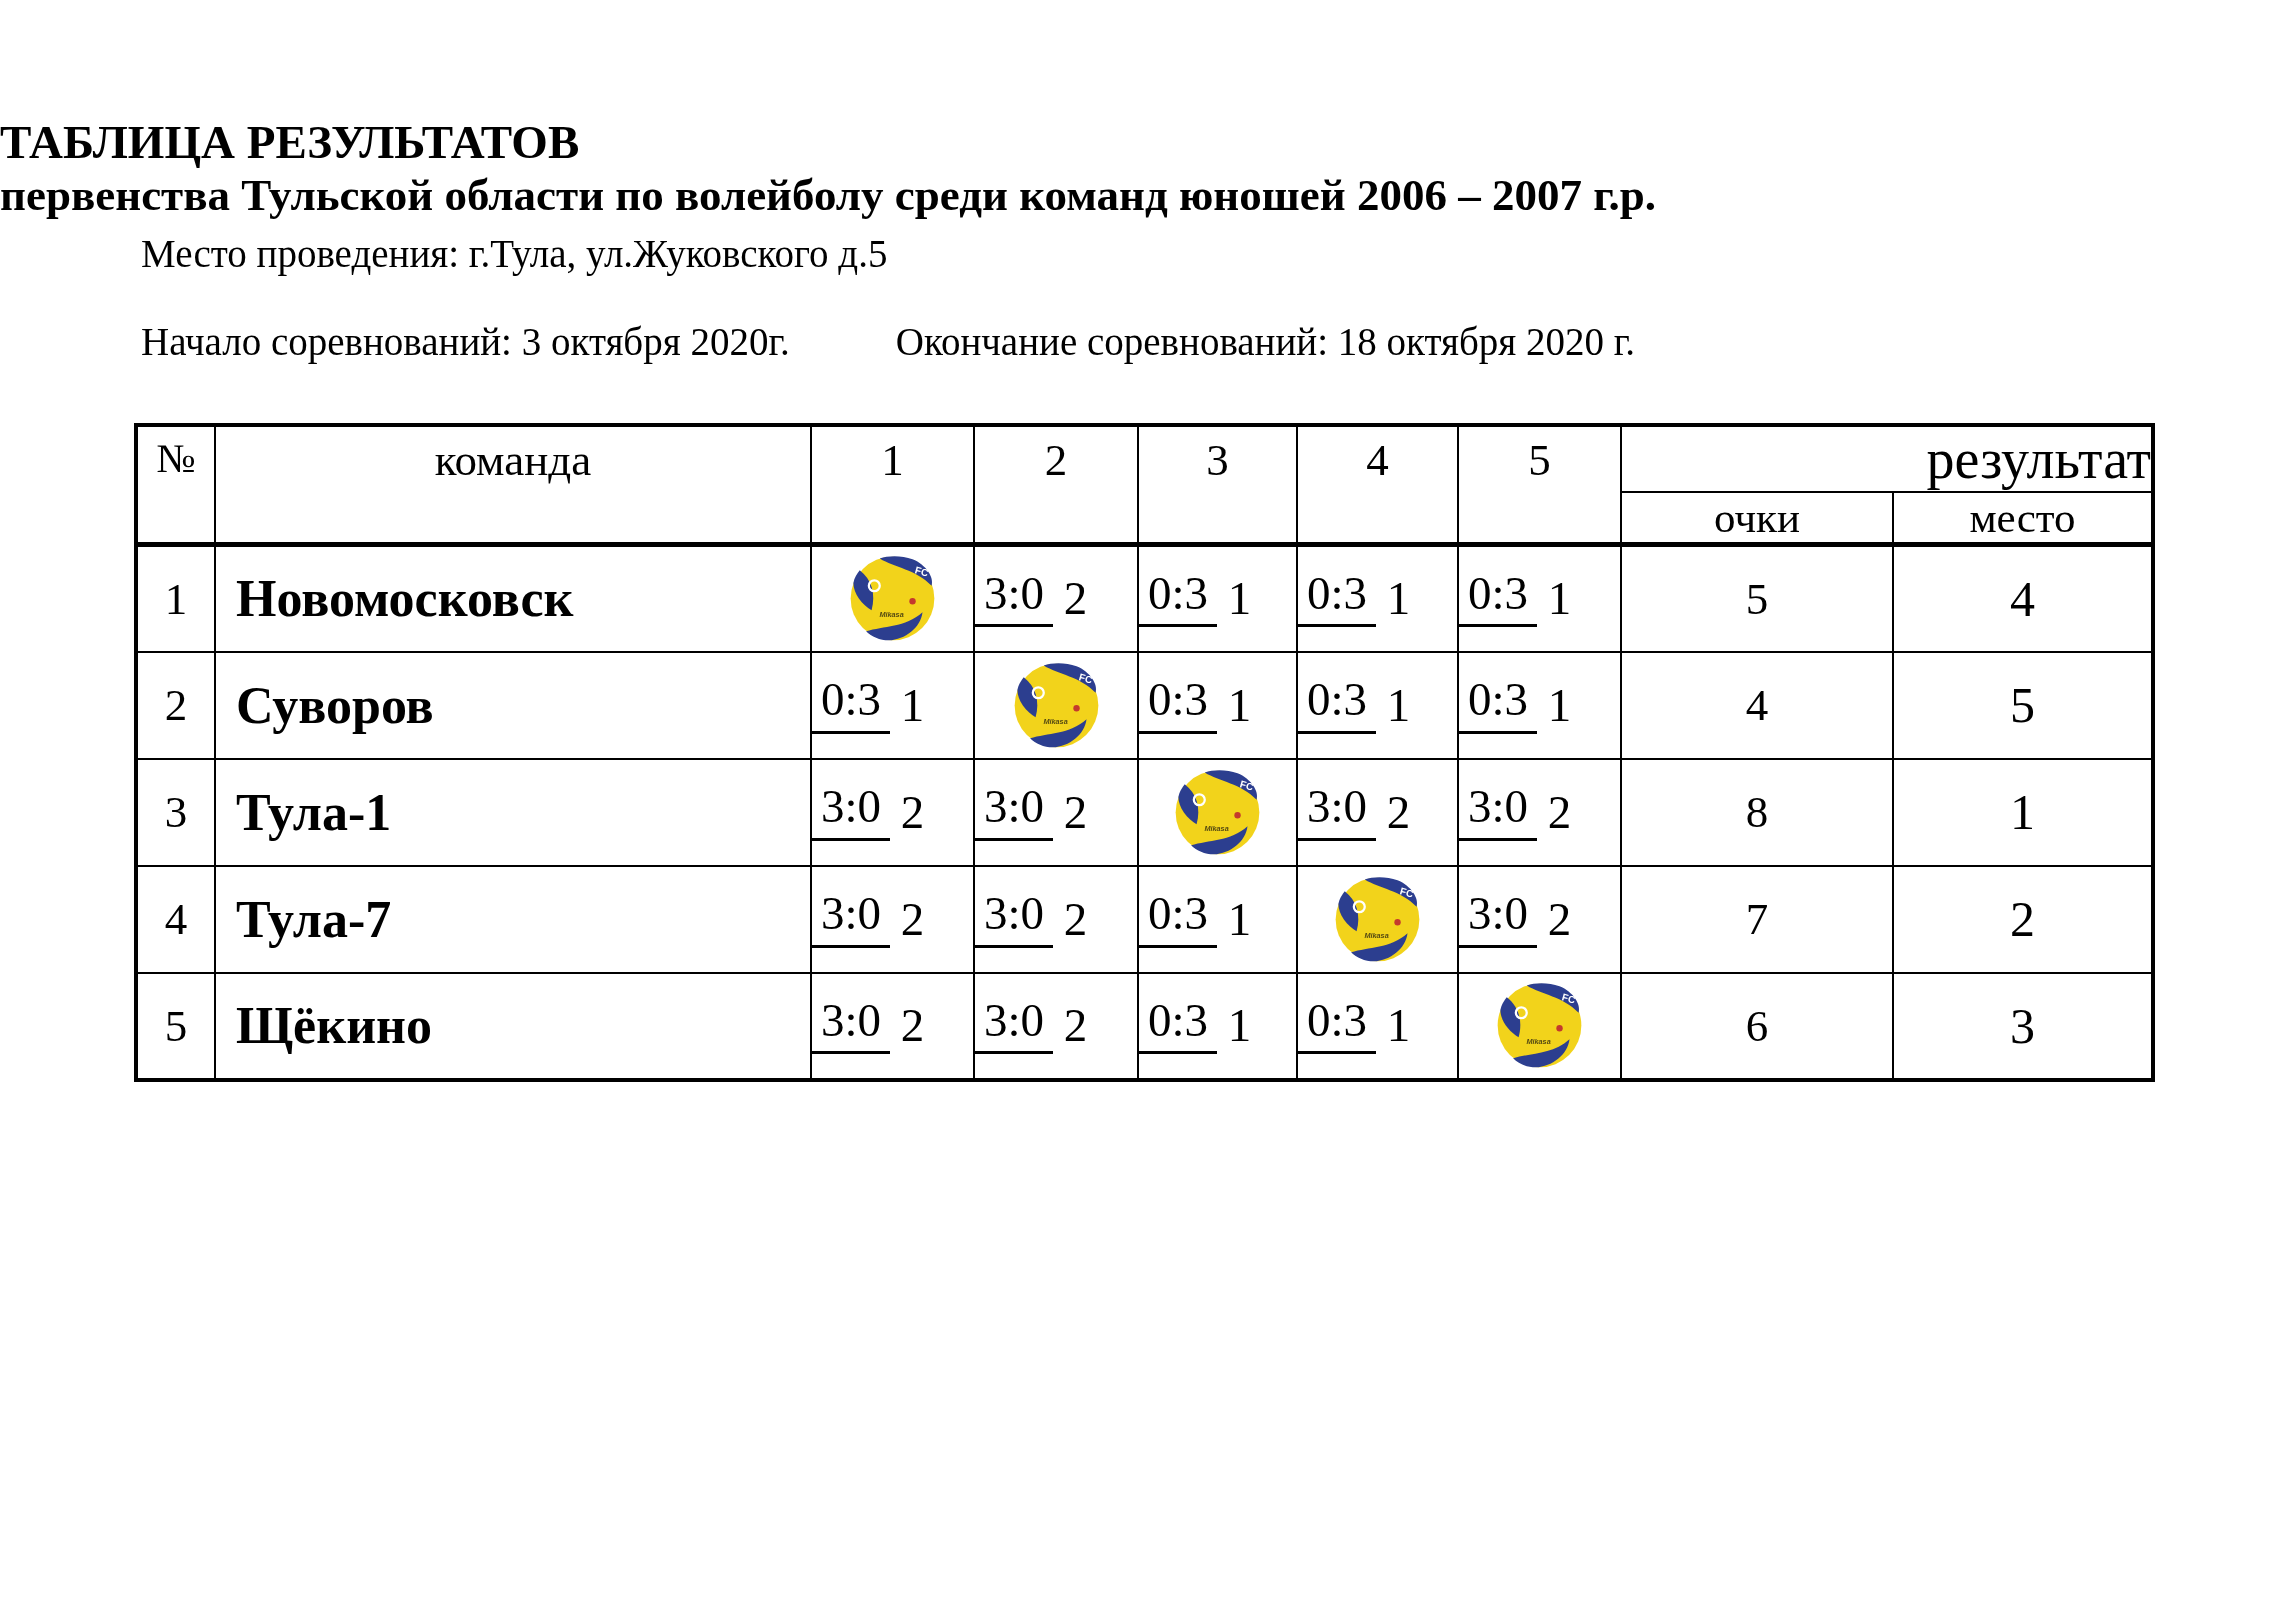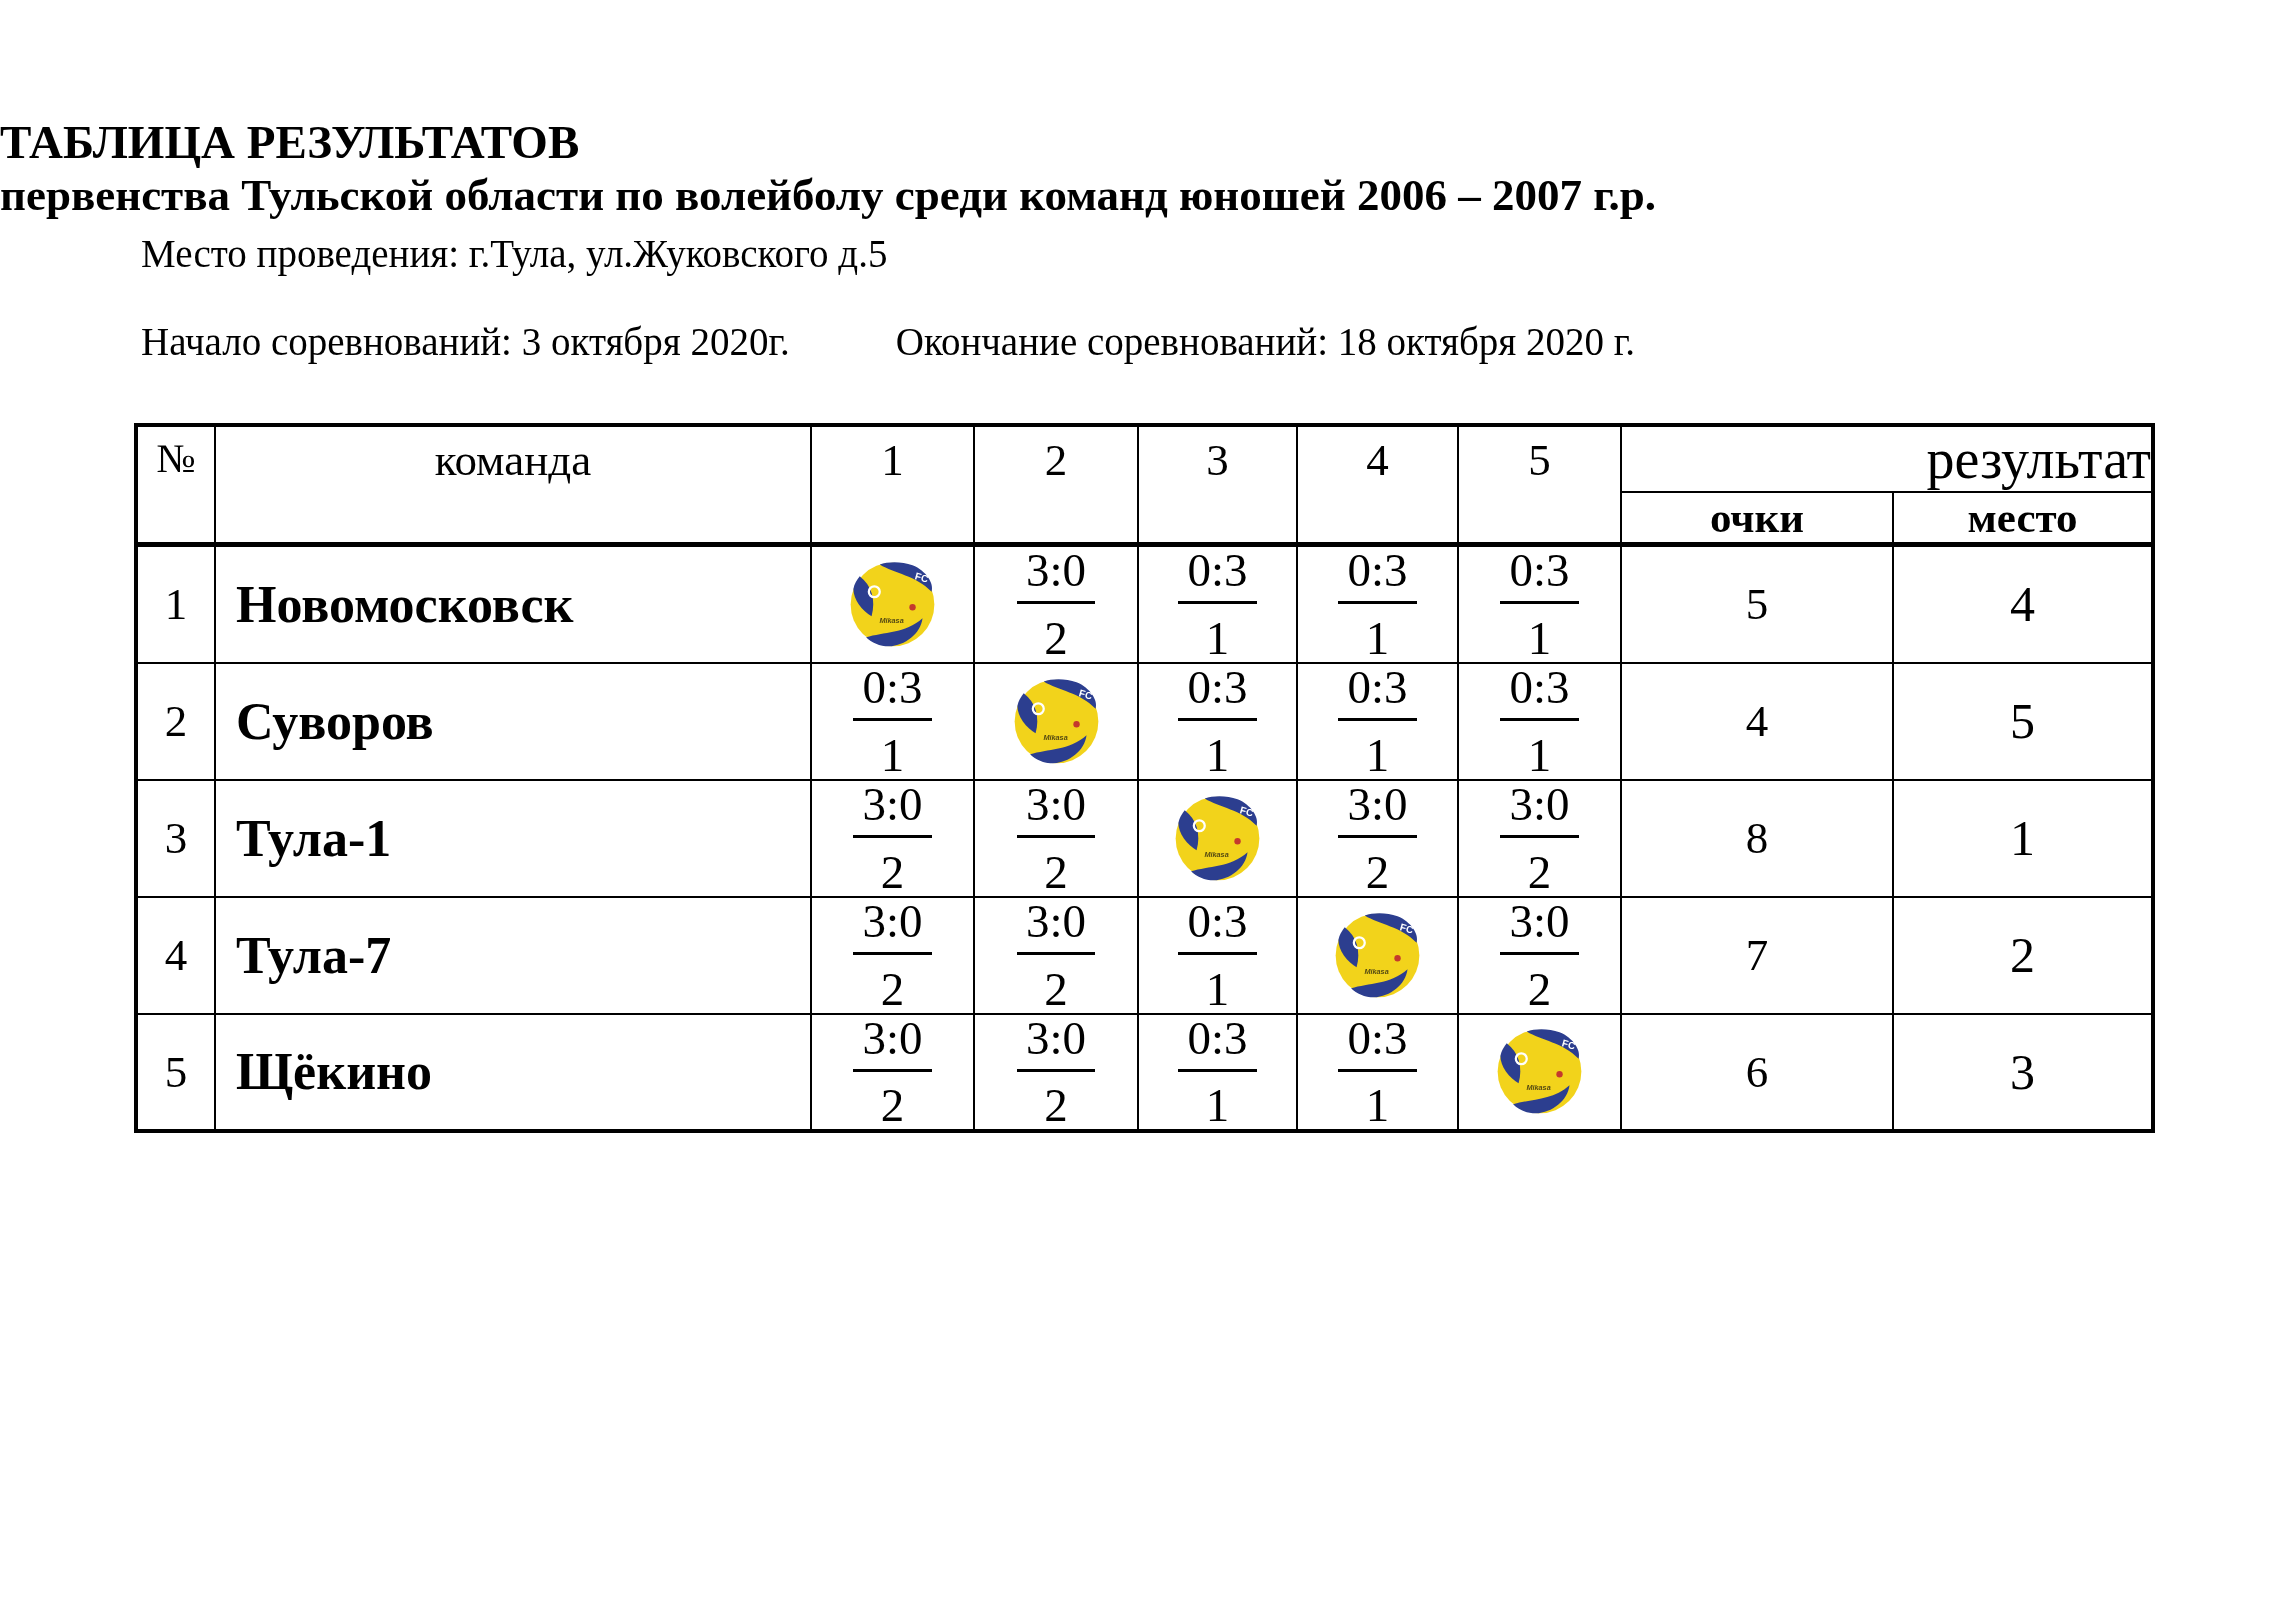--- a/index.html
+++ b/index.html
@@ -68,37 +68,37 @@
   .results tbody tr:first-child td { border-top: 5.4px solid #000; }
 
   th.h-top {
     vertical-align: top;
     padding-top: 7.2px;
     text-align: center;
     font-size: 45px;
   }
   th.h-num { font-size: 41px; }
   th.h-result { text-align: right; vertical-align: middle; font-size: 56px; }
-  th.h-points, th.h-place { text-align: center; vertical-align: middle; font-size: 43px; font-weight: bold; }
+  th.h-points, th.h-place { text-align: center; vertical-align: middle; font-size: 43px; }
 
   td.c-num   { text-align: center; vertical-align: middle; font-size: 45px; }
   td.c-team  {
     text-align: left;
     vertical-align: middle;
     padding-left: 20px;
     font-size: 52px;
     font-weight: bold;
   }
   td.c-round { text-align: center; vertical-align: middle; }
   td.c-points { text-align: center; vertical-align: middle; font-size: 45px; }
   td.c-place  { text-align: center; vertical-align: middle; font-size: 50px; }
 
   .score {
     display: flex;
-    flex-direction: column;
+    flex-direction: row;
     align-items: center;
     gap: 10.7px;
     line-height: 1;
   }
   .score-set {
     font-size: 47px;
     line-height: 1;
     border-bottom: 3.6px solid #000;
     padding: 0 9px 7.2px 9px;
   }

